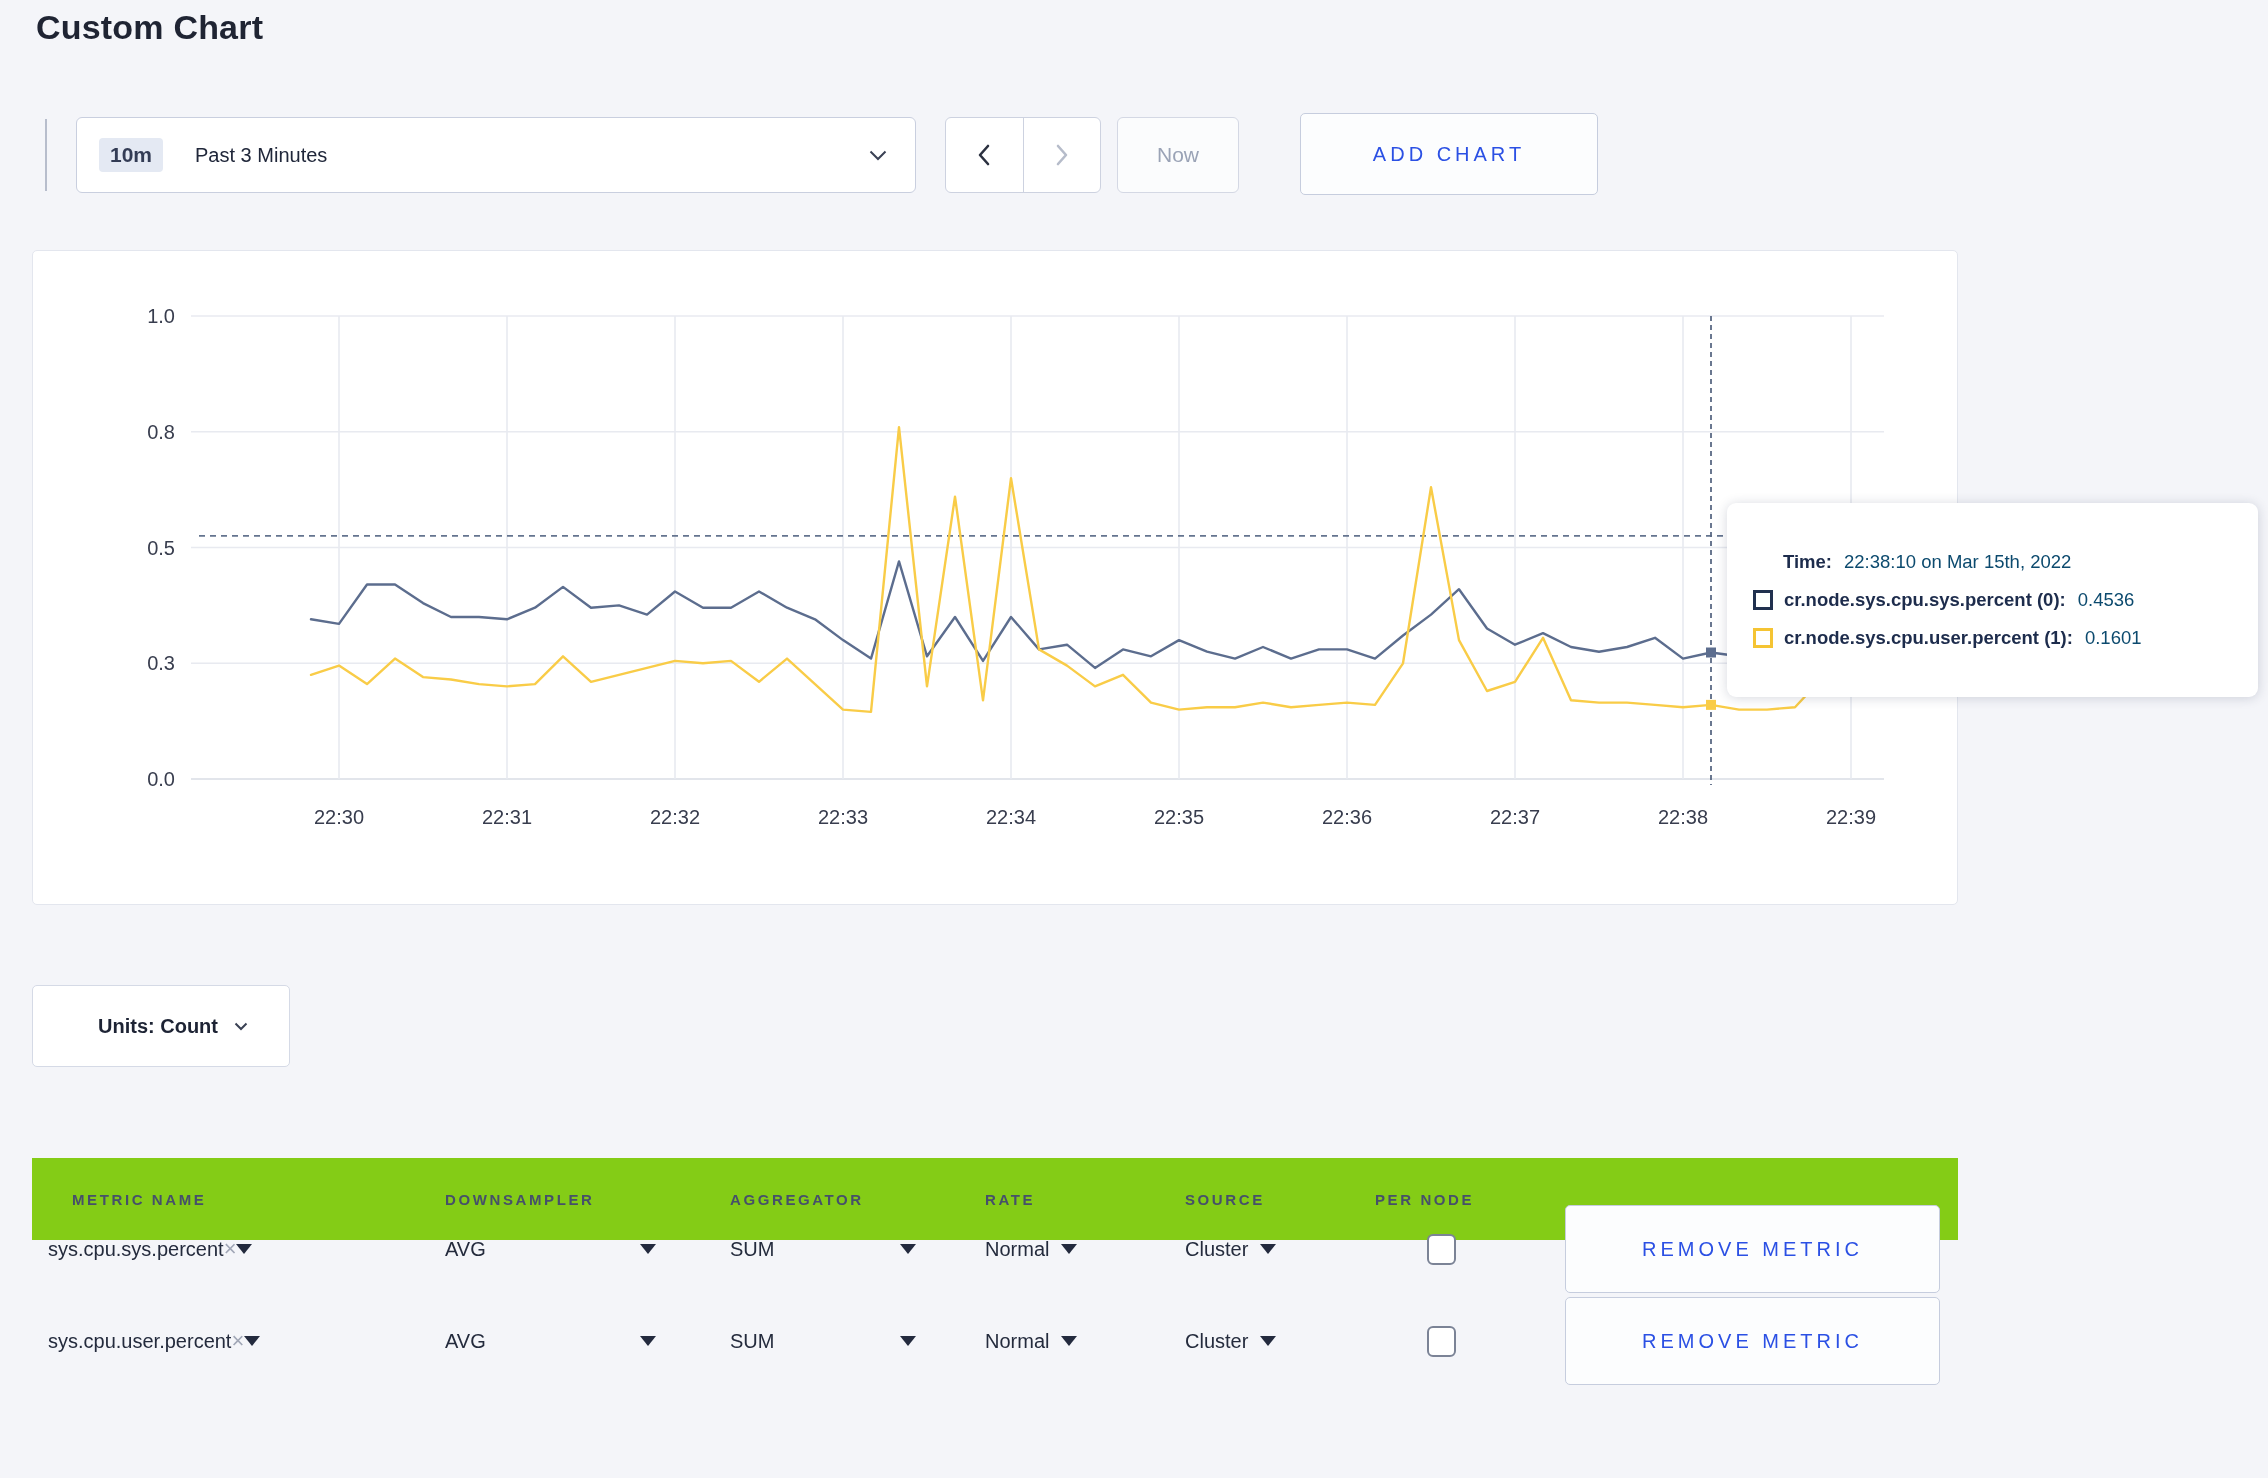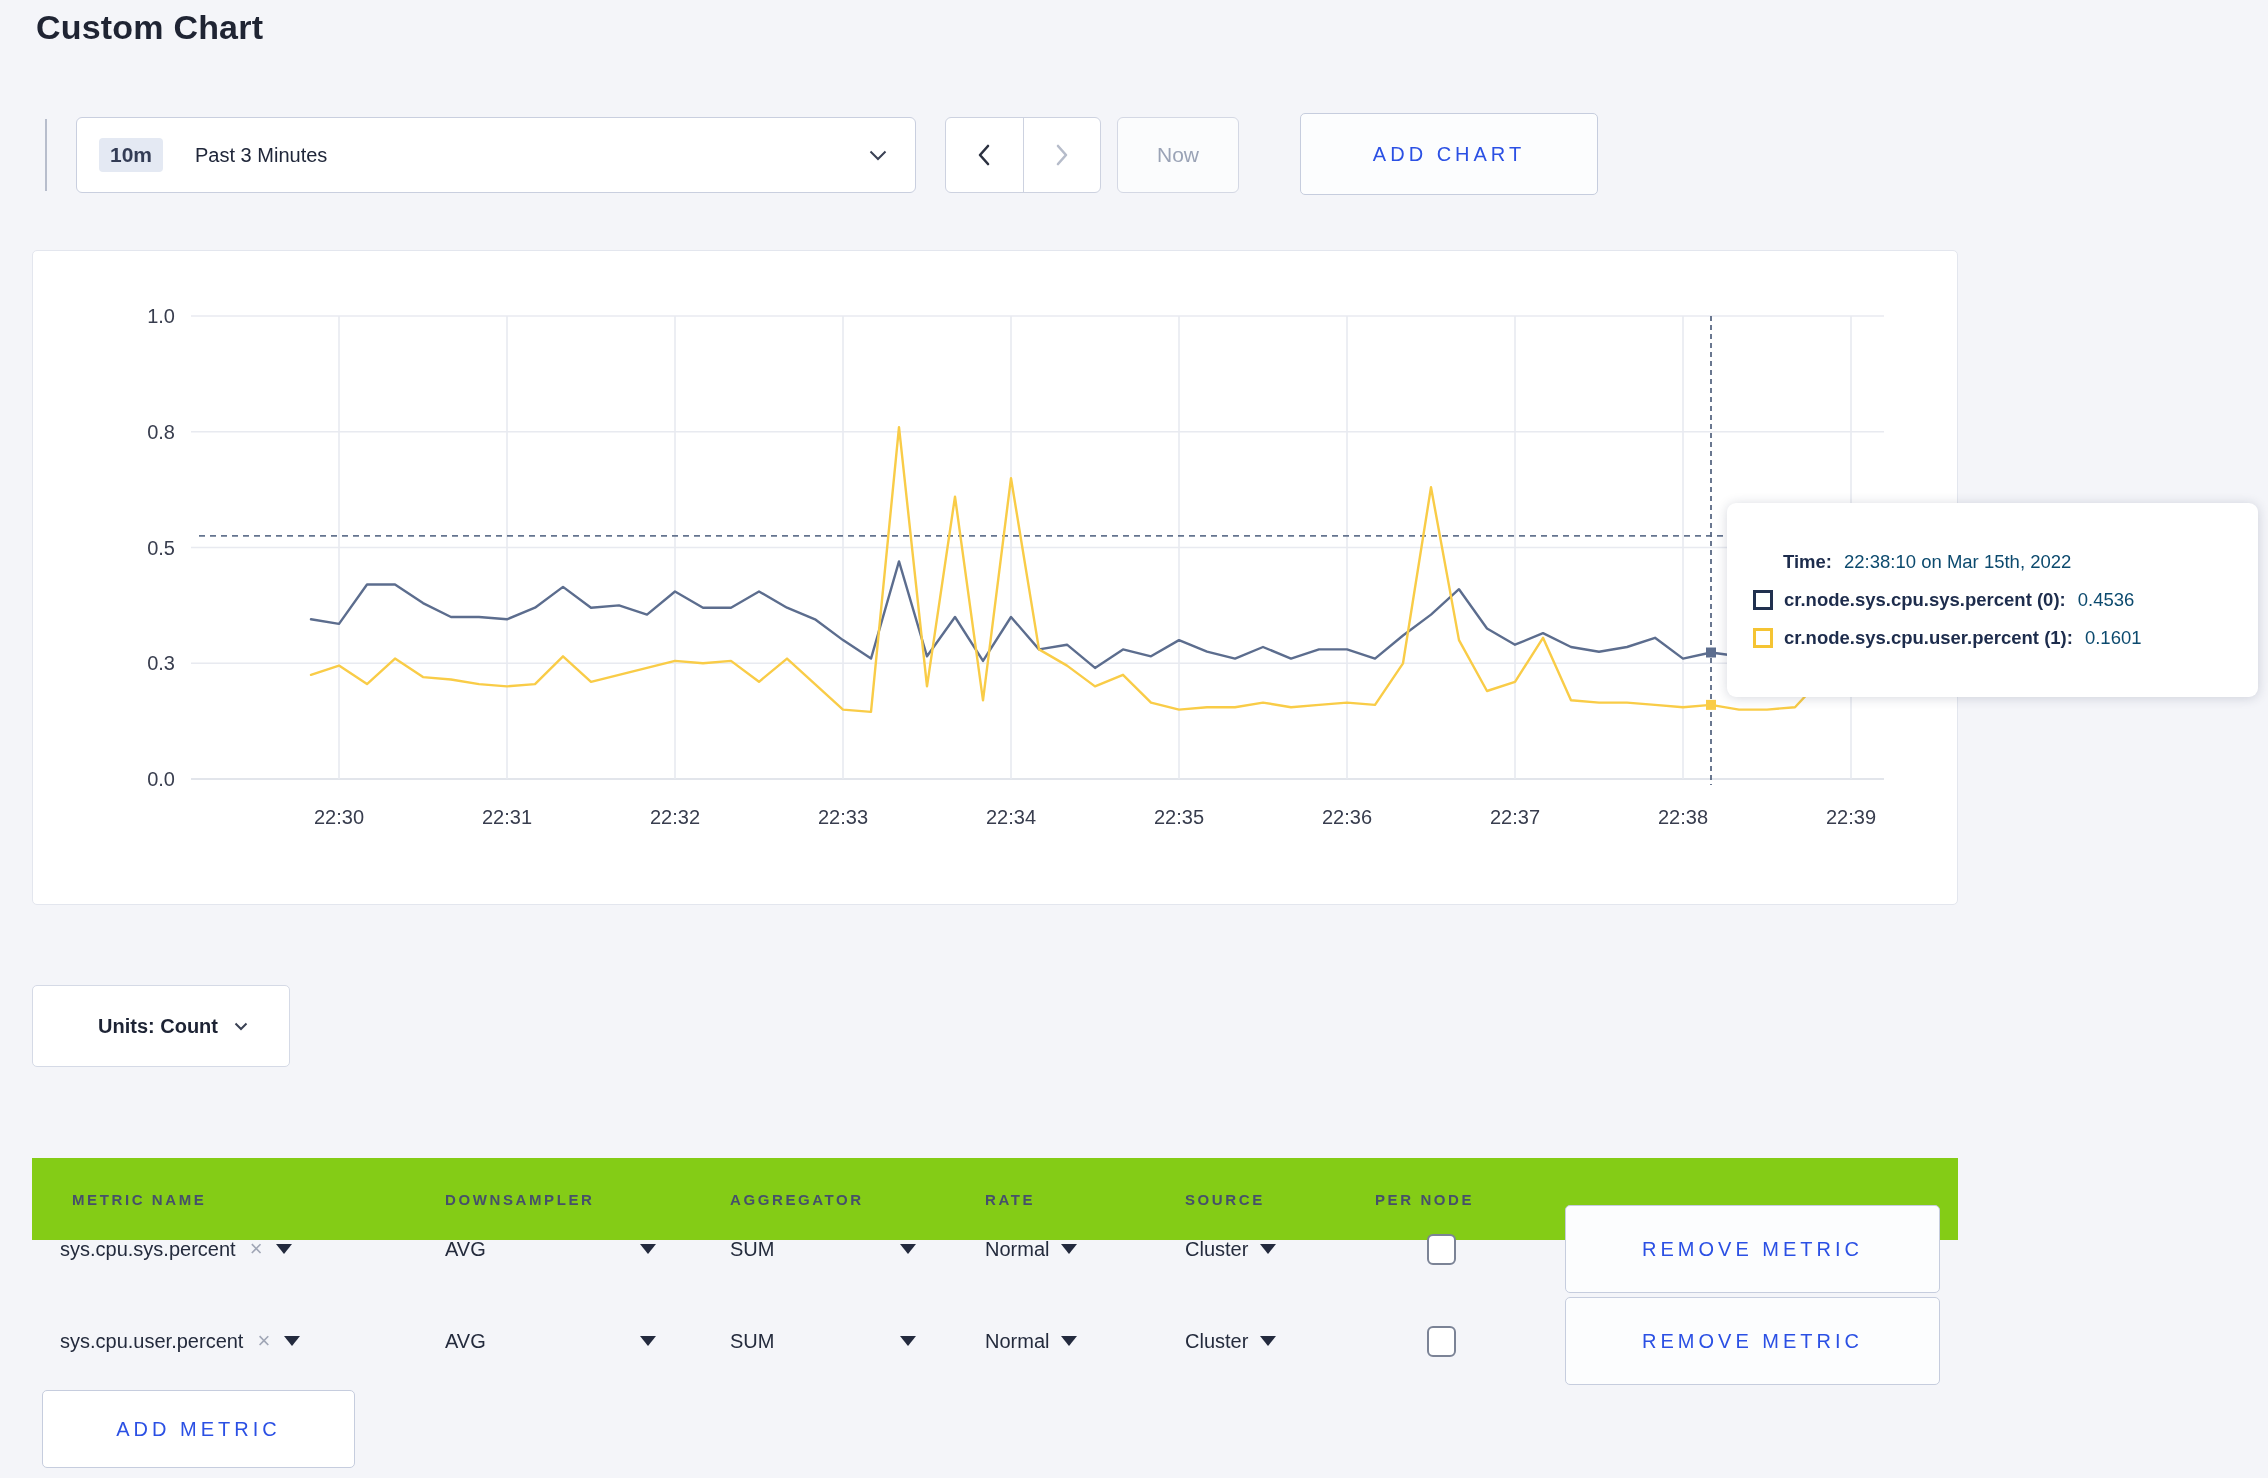--- a/index.html
+++ b/index.html
@@ -54,21 +54,21 @@
 
   
   .tbl-header{position:absolute;left:32px;top:1158px;width:1926px;height:82px;background:#84cc16;text-align:right;}
   .tbl-header span{position:absolute;top:50%;transform:translateY(-50%);font-size:15px;font-weight:700;
     letter-spacing:2.6px;color:#46506a;}
   .h0{left:40px;} .h1{left:413px;} .h2{left:698px;} .h3{left:953px;} .h4{left:1153px;} .h5{left:1343px;}
 
   .metric-row{position:absolute;left:32px;width:1926px;height:92px;}
   .row1{top:1203px;} .row2{top:1295px;}
   .cell{position:absolute;top:0;height:100%;display:flex;align-items:center;font-size:20px;color:#242b3d;}
-  .c-metric{left:28px;gap:14px;}
+  .c-metric{left:16px;gap:0;}
   .c-ds{left:413px;} .c-ds-caret{left:608px;}
   .c-ag{left:698px;} .c-ag-caret{left:868px;}
   .c-rate{left:953px;gap:12px;}
   .c-src{left:1153px;gap:12px;}
   .c-chk{left:1395px;}
   .x-icon{color:#a0a6b6;font-size:22px;cursor:pointer;}
   .caret{width:0;height:0;border-left:8px solid transparent;border-right:8px solid transparent;
     border-top:10px solid #232a3e;display:inline-block;cursor:pointer;}
   .checkbox{width:29px;height:31px;border:2.5px solid #7b8396;border-radius:6px;background:#fff;cursor:pointer;box-sizing:border-box;}
   .remove-metric-btn{position:absolute;left:1533px;top:2px;width:375px;height:88px;}
@@ -239,15 +239,14 @@
     <div class="cell c-src">
       <span>Cluster</span>
       <span class="caret"></span>
     </div>
     <div class="cell c-chk">
         <span class="checkbox"></span>
       </div>
     <button class="ghost-btn remove-metric-btn">REMOVE METRIC</button>
   </div>
 
-  <button class="ghost-btn add-metric-btn">ADD METRIC</button>
 
 </div>
 
 </body></html>

